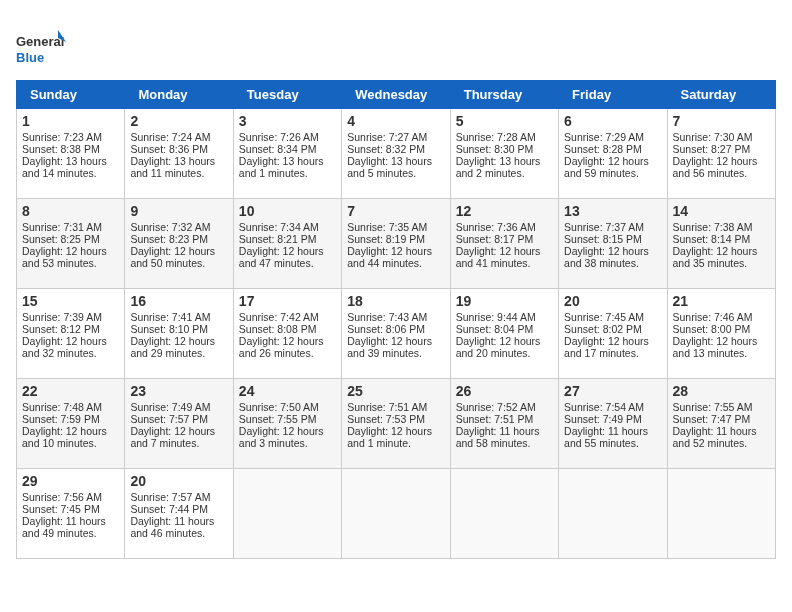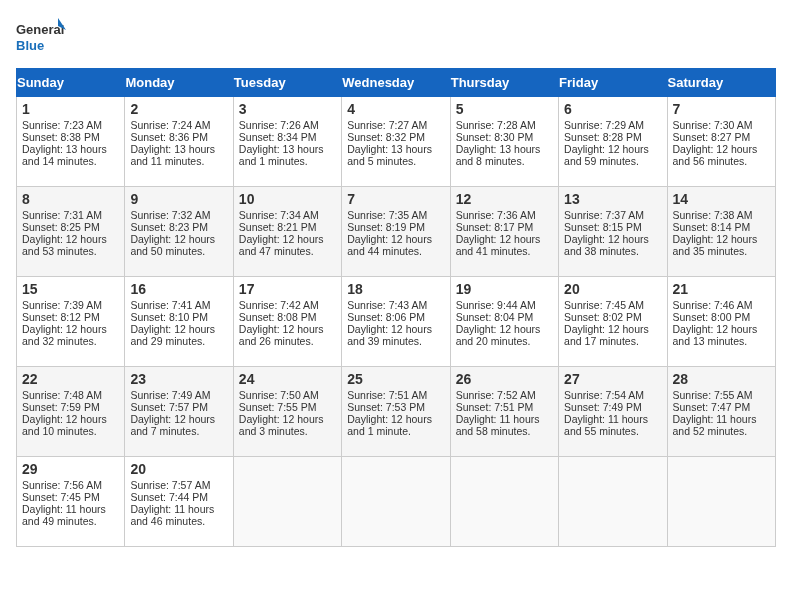--- a/index.html
+++ b/index.html
@@ -8,20 +8,21 @@
       background: #fff;
       width: 792px;
       min-height: 612px;
       padding: 16px;
     }
     .header {
       display: flex;
       justify-content: space-between;
       align-items: flex-start;
       margin-bottom: 10px;
+      margin-top: 12px;
     }
     .logo {
       display: flex;
       align-items: center;
       gap: 4px;
     }
     .title-block {
       text-align: right;
     }
     .month-title {
@@ -36,21 +37,21 @@
     table {
       width: 100%;
       border-collapse: collapse;
       table-layout: fixed;
     }
     thead th {
       background-color: #1565c0;
       color: #fff;
       font-size: 13px;
       font-weight: bold;
-      padding: 6px 0;
+      padding: 6px 13px;
       text-align: left;
       border: 1px solid #1565c0;
     }
     tbody td {
       border: 1px solid #ccc;
       vertical-align: top;
       padding: 4px 5px;
       font-size: 10.5px;
       color: #333;
       height: 90px;
@@ -126,21 +127,21 @@
           <div>Sunrise: 7:27 AM</div>
           <div>Sunset: 8:32 PM</div>
           <div>Daylight: 13 hours</div>
           <div>and 5 minutes.</div>
         </td>
         <td>
           <span class="day-number">5</span>
           <div>Sunrise: 7:28 AM</div>
           <div>Sunset: 8:30 PM</div>
           <div>Daylight: 13 hours</div>
-          <div>and 8 minutes.</div>
+          <div>and 2 minutes.</div>
         </td>
         <td>
           <span class="day-number">6</span>
           <div>Sunrise: 7:29 AM</div>
           <div>Sunset: 8:28 PM</div>
           <div>Daylight: 12 hours</div>
           <div>and 59 minutes.</div>
         </td>
         <td>
           <span class="day-number">7</span>

